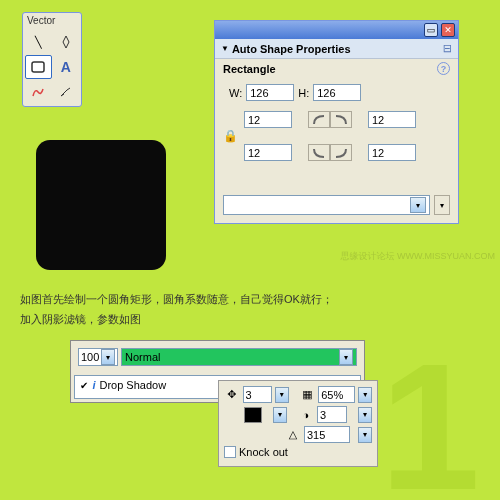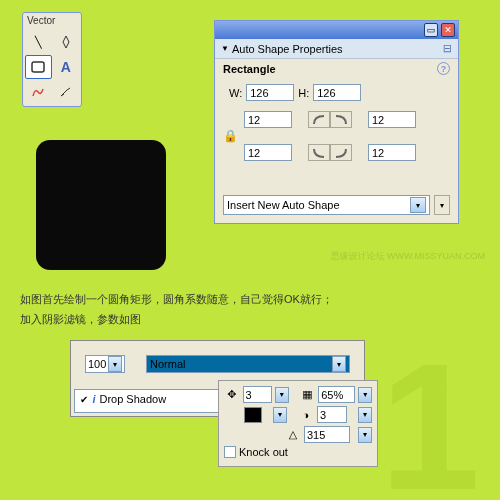--- a/index.html
+++ b/index.html
@@ -9,42 +9,42 @@
 .tool-grid{display:grid;grid-template-columns:1fr 1fr;gap:1px;padding:2px}
 .tool{height:24px;display:flex;align-items:center;justify-content:center;cursor:pointer}
 .tool.selected{background:#fff;border:1px solid #316ac5;border-radius:2px}
 .rect-shape{position:absolute;left:36px;top:140px;width:130px;height:130px;background:#0a0a0a;border-radius:14px}
 .props-panel{position:absolute;left:214px;top:20px;width:245px;background:#ece9d8;border:1px solid #7a96df}
 .props-titlebar{height:18px;background:linear-gradient(#8cadea,#4a7ad6);display:flex;align-items:center;justify-content:flex-end;padding:0 3px;gap:3px}
 .tbar-btn{width:14px;height:14px;background:#d6e4f7;border:1px solid #1d3a7a;border-radius:2px;display:flex;align-items:center;justify-content:center;font-size:9px;cursor:pointer}
 .tbar-btn.close{background:#e76257;color:#fff}
 .props-header{background:#dbe6f3;padding:3px 6px;display:flex;align-items:center;border-bottom:1px solid #b8c4d4}
 .tri{font-size:8px;margin-right:3px}
-.props-header .title{font-weight:normal}
+.props-header .title{font-weight:bold}
 .opts-icon{margin-left:auto;color:#5a7ab8}
 .sub-title{background:#ece9d8;padding:3px 8px;font-weight:bold;display:flex;align-items:center}
 .help-icon{margin-left:auto;color:#7a96df;border:1px solid #7a96df;border-radius:50%;width:13px;height:13px;display:flex;align-items:center;justify-content:center;font-size:9px}
 .wh-row{display:flex;gap:4px;padding:6px 14px;align-items:center}
 .field{background:#fff;border:1px solid #7f9db9;height:17px;padding:1px 3px;width:48px}
 .corners-row{display:flex;align-items:center;padding:4px 8px;gap:6px}
 .lock{font-size:12px}
 .corner-grid{display:grid;grid-template-columns:auto auto auto;gap:16px;align-items:center}
 .corner-icon{width:22px;height:17px;background:#ece9d8;border:1px solid #aca899;display:flex;align-items:center;justify-content:center}
 .corner-icon svg{width:14px;height:12px}
 .insert-row{padding:30px 8px 8px 8px;display:flex;gap:4px}
 .dropdown{flex:1;background:#fff;border:1px solid #7f9db9;height:20px;display:flex;align-items:center;padding:0 3px}
 .dd-arrow{width:16px;height:16px;background:linear-gradient(#e3f0f9,#a9cef2);border:1px solid #7f9db9;display:flex;align-items:center;justify-content:center;font-size:8px;margin-left:auto}
 .opts-dd{width:16px;height:20px;background:#ece9d8;border:1px solid #aca899;display:flex;align-items:center;justify-content:center;font-size:8px}
-.watermark{position:absolute;right:15px;top:250px;font-size:9px;color:#a8c838}
+.watermark{position:absolute;right:5px;top:250px;font-size:9px;color:#a8c838}
 .instr{position:absolute;left:20px;top:290px;color:#333;font-size:12px;line-height:1.8}
 .filter-panel{position:absolute;left:70px;top:340px;width:295px;background:#ece9d8;border:1px solid #888}
-.fp-top{display:flex;align-items:flex-start;padding:14px;gap:21px;background:#ece9d8}
+.fp-top{display:flex;align-items:flex-start;padding:7px;gap:3px;background:#ece9d8}
 .num-field{width:40px;background:#fff;border:1px solid #7f9db9;height:18px;display:flex;align-items:center;padding:0 2px}
 .sm-dd{width:14px;height:16px;background:linear-gradient(#e3f0f9,#a9cef2);border:1px solid #7f9db9;display:flex;align-items:center;justify-content:center;font-size:8px;margin-left:auto}
-.blend-dd{flex:1;background:#0369a1;border:1px solid #7f9db9;height:18px;display:flex;align-items:center;padding:0 3px}
+.blend-dd{flex:1;background:#22c55e;border:1px solid #7f9db9;height:18px;display:flex;align-items:center;padding:0 3px}
 .filters-label{padding:2px 5px;display:flex;align-items:center;gap:6px}
 .plus{font-weight:bold;font-size:13px}
 .filter-list{background:#fff;border:1px solid #7f9db9;margin:2px 3px 3px 3px;height:24px}
 .filter-item{display:flex;align-items:center;padding:3px 5px;gap:4px}
 .check{font-size:10px}
 .info-i{color:#2a6fd6;font-style:italic;font-weight:bold;font-size:11px}
 .shadow-props{position:absolute;left:218px;top:380px;width:160px;background:#ece9d8;border:1px solid #999;padding:5px}
 .sp-row{display:flex;align-items:center;gap:3px;margin-bottom:3px}
 .sp-icon{width:16px;display:flex;justify-content:center;font-size:11px}
 .sp-field{background:#fff;border:1px solid #7f9db9;height:17px;width:30px;padding:0 2px;display:flex;align-items:center}
@@ -137,21 +137,20 @@
             <svg>
               <path d="M2 10 Q12 10 12 2" fill="none" stroke="#666" stroke-width="2"></path>
             </svg>
           </div>
         </div>
       <input class="field" value="12" style="">
     </div>
   </div>
   <div class="insert-row">
     <div class="dropdown">
-      <span>Insert New Auto Shape</span>
       <div class="dd-arrow">▾</div>
     </div>
     <div class="opts-dd">▾</div>
   </div>
 </div>
 
 <div class="watermark">思缘设计论坛    WWW.MISSYUAN.COM</div>
 
 <div class="instr">
   <div>如图首先绘制一个圆角矩形，圆角系数随意，自己觉得OK就行；</div>

